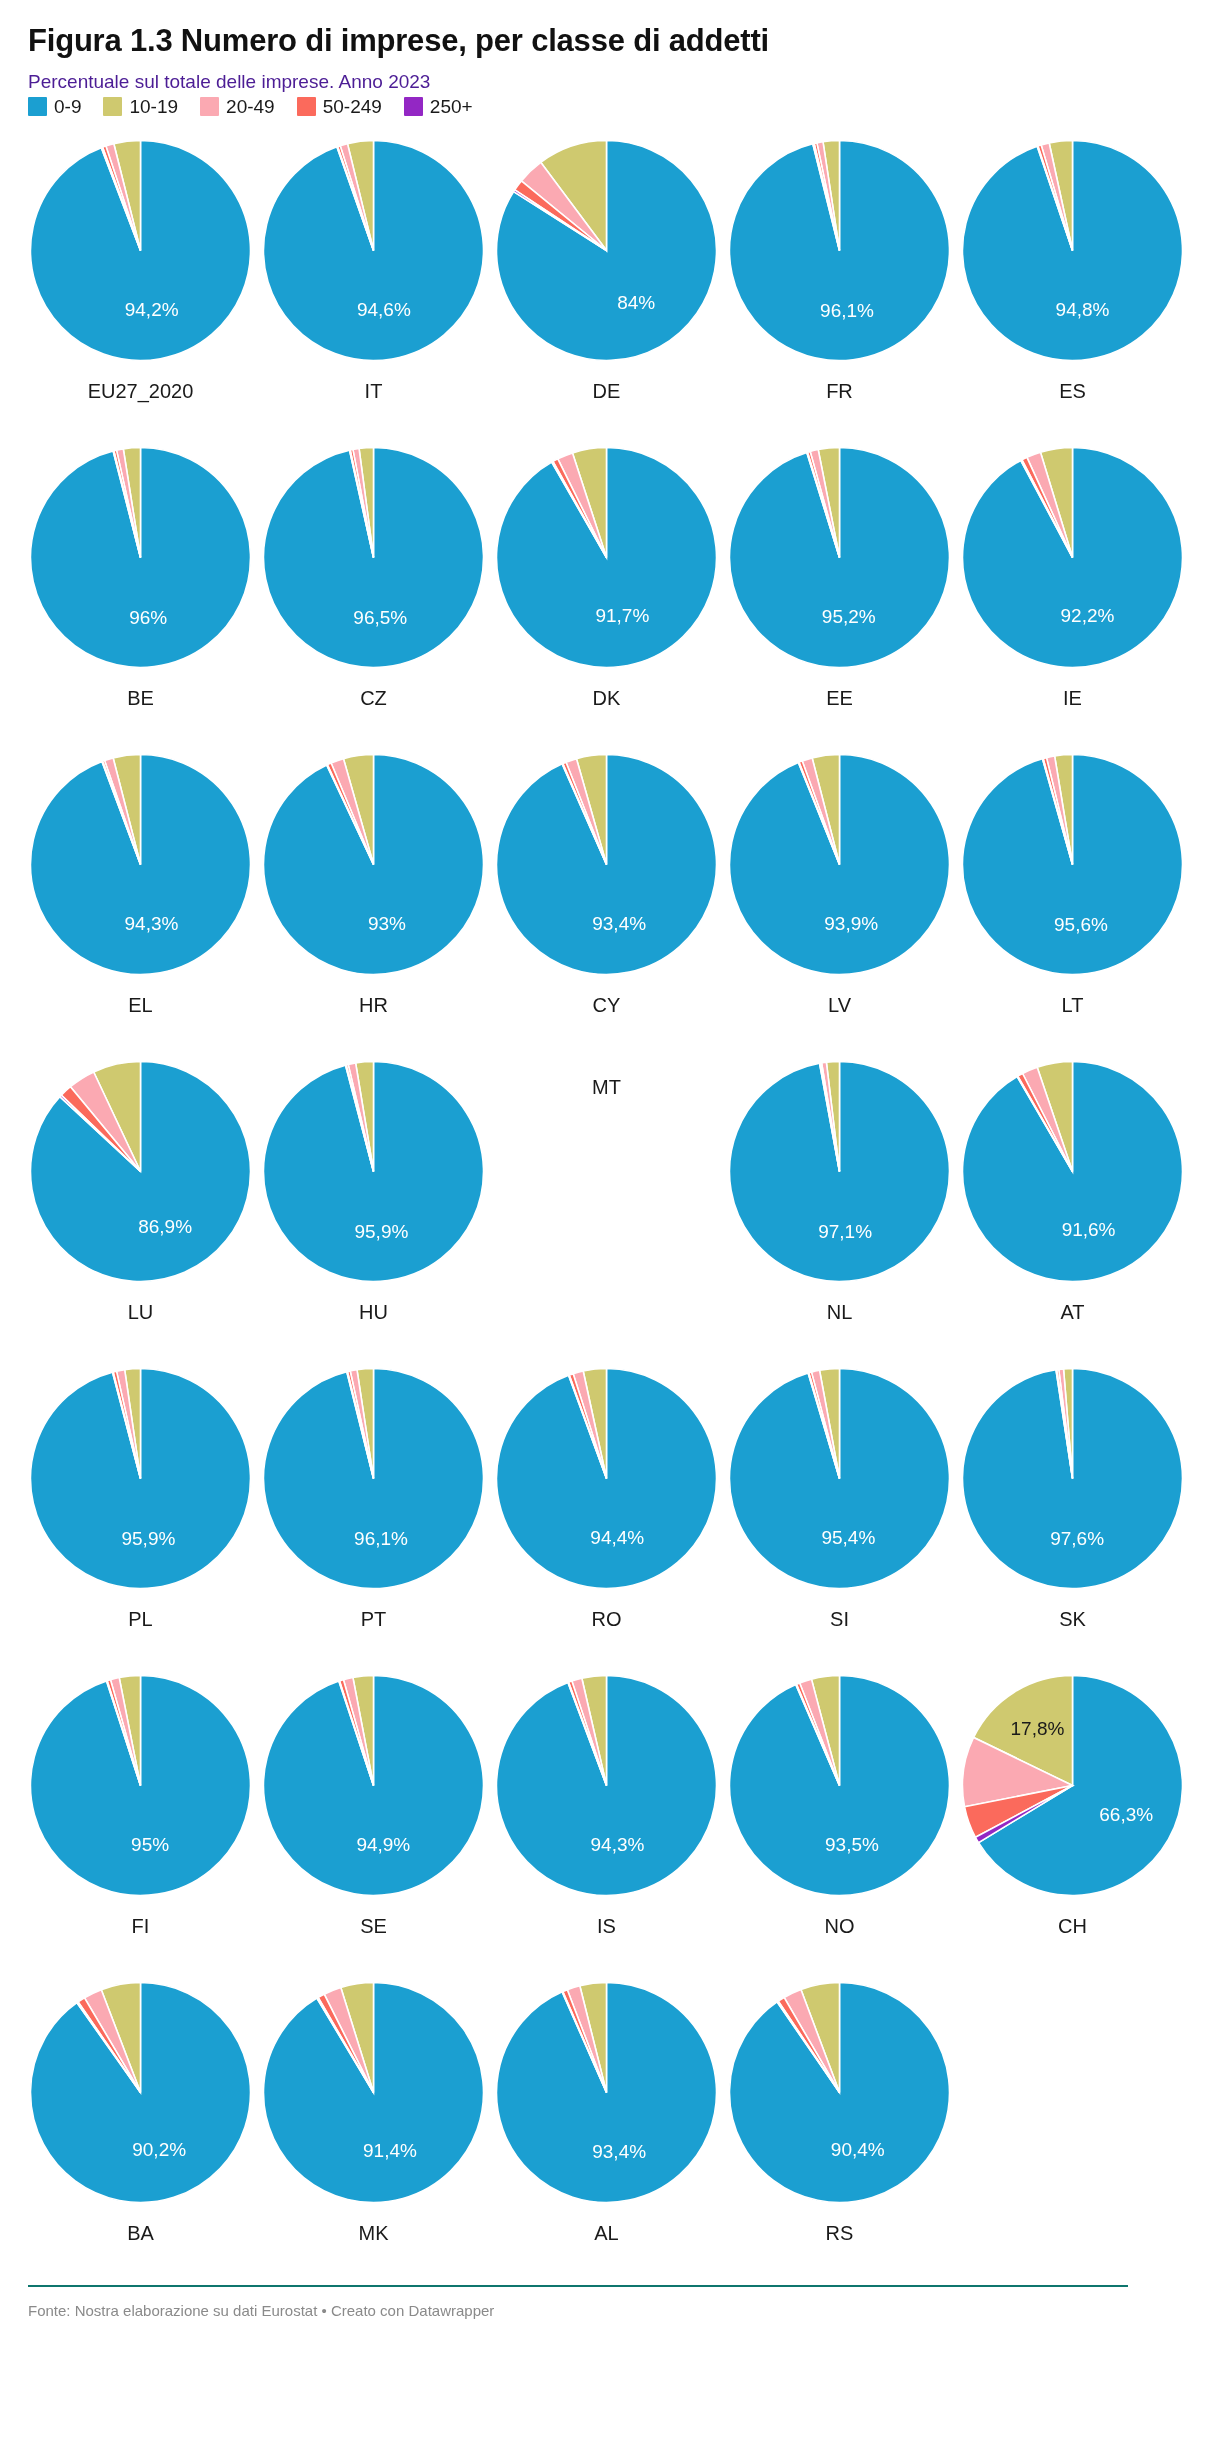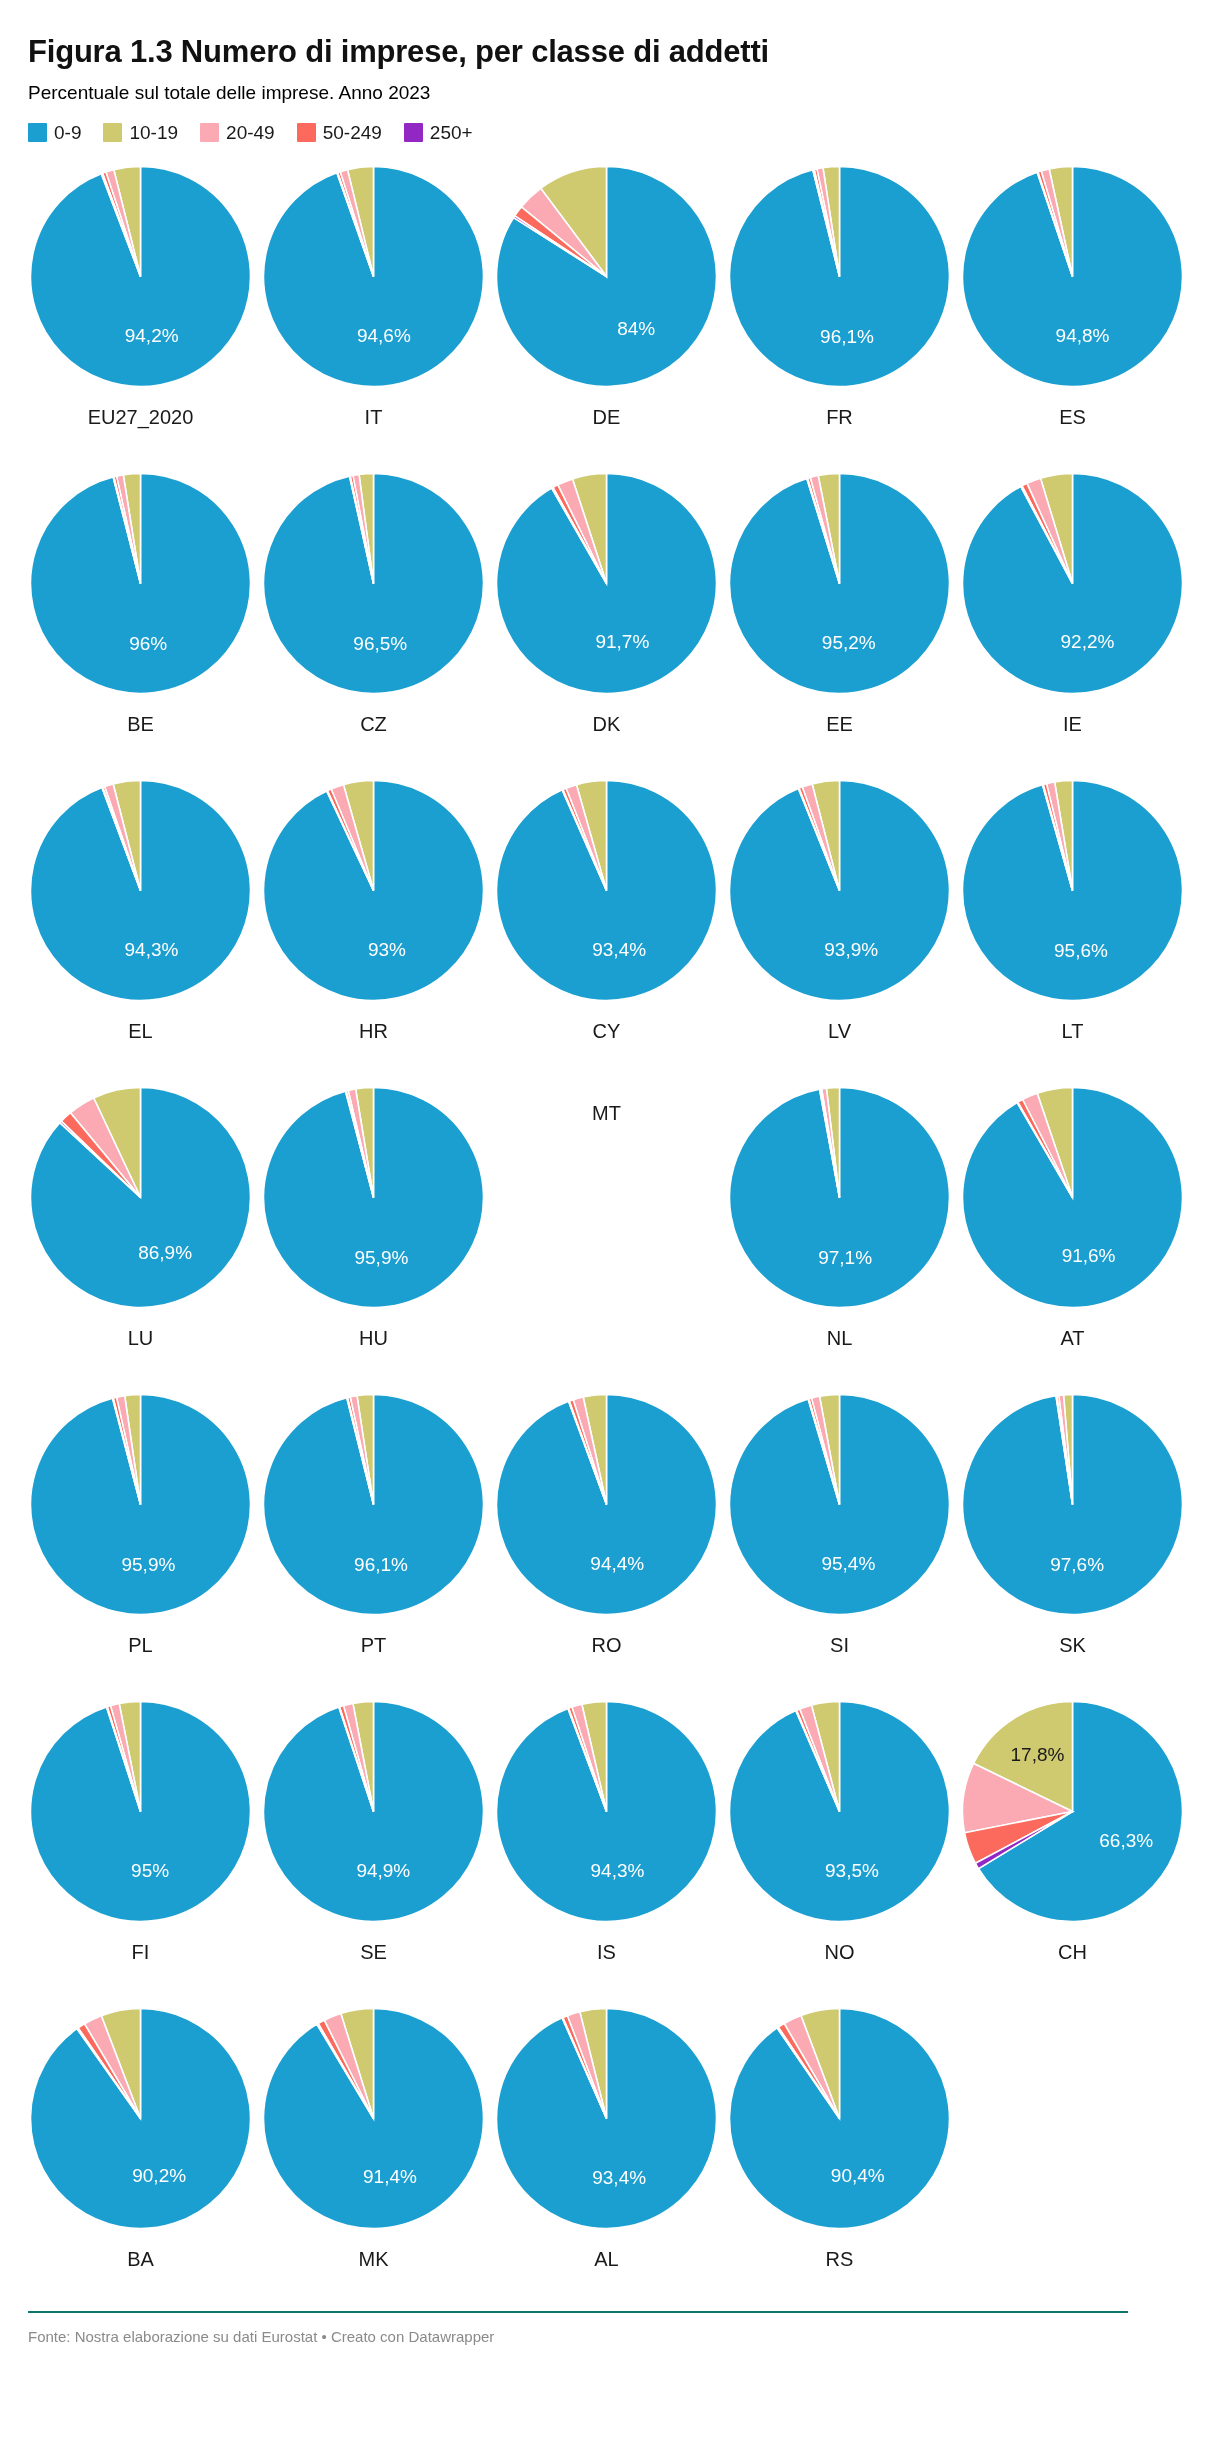--- a/index.html
+++ b/index.html
@@ -8,36 +8,36 @@
     width:1220px;
     background:#ffffff;
     font-family:"Liberation Sans", sans-serif;
     color:#1a1a1a;
     -webkit-font-smoothing:antialiased;
   }
   .page{
     width:1156px;
     min-height:2450px;
     box-sizing:border-box;
-    padding:34px 28px 0 28px;
+    padding:23px 28px 0 28px;
     position:relative;
   }
   #chart-title{
     font-size:31px;
     font-weight:bold;
     letter-spacing:-0.2px;
     line-height:1.18;
     margin:0 0 10px 0;
     color:#111111;
   }
   #chart-subtitle{
     font-size:19px;
     font-weight:normal;
-    color:#000000;
-    margin:0 0 18px 0;
+    color:#4c1d95;
+    margin:0 0 3px 0;
     line-height:1.3;
   }
   #legend{
     display:flex;
     flex-wrap:wrap;
     align-items:center;
     gap:0 22px;
     margin:0 0 22px 0;
   }
   .legend-item{

